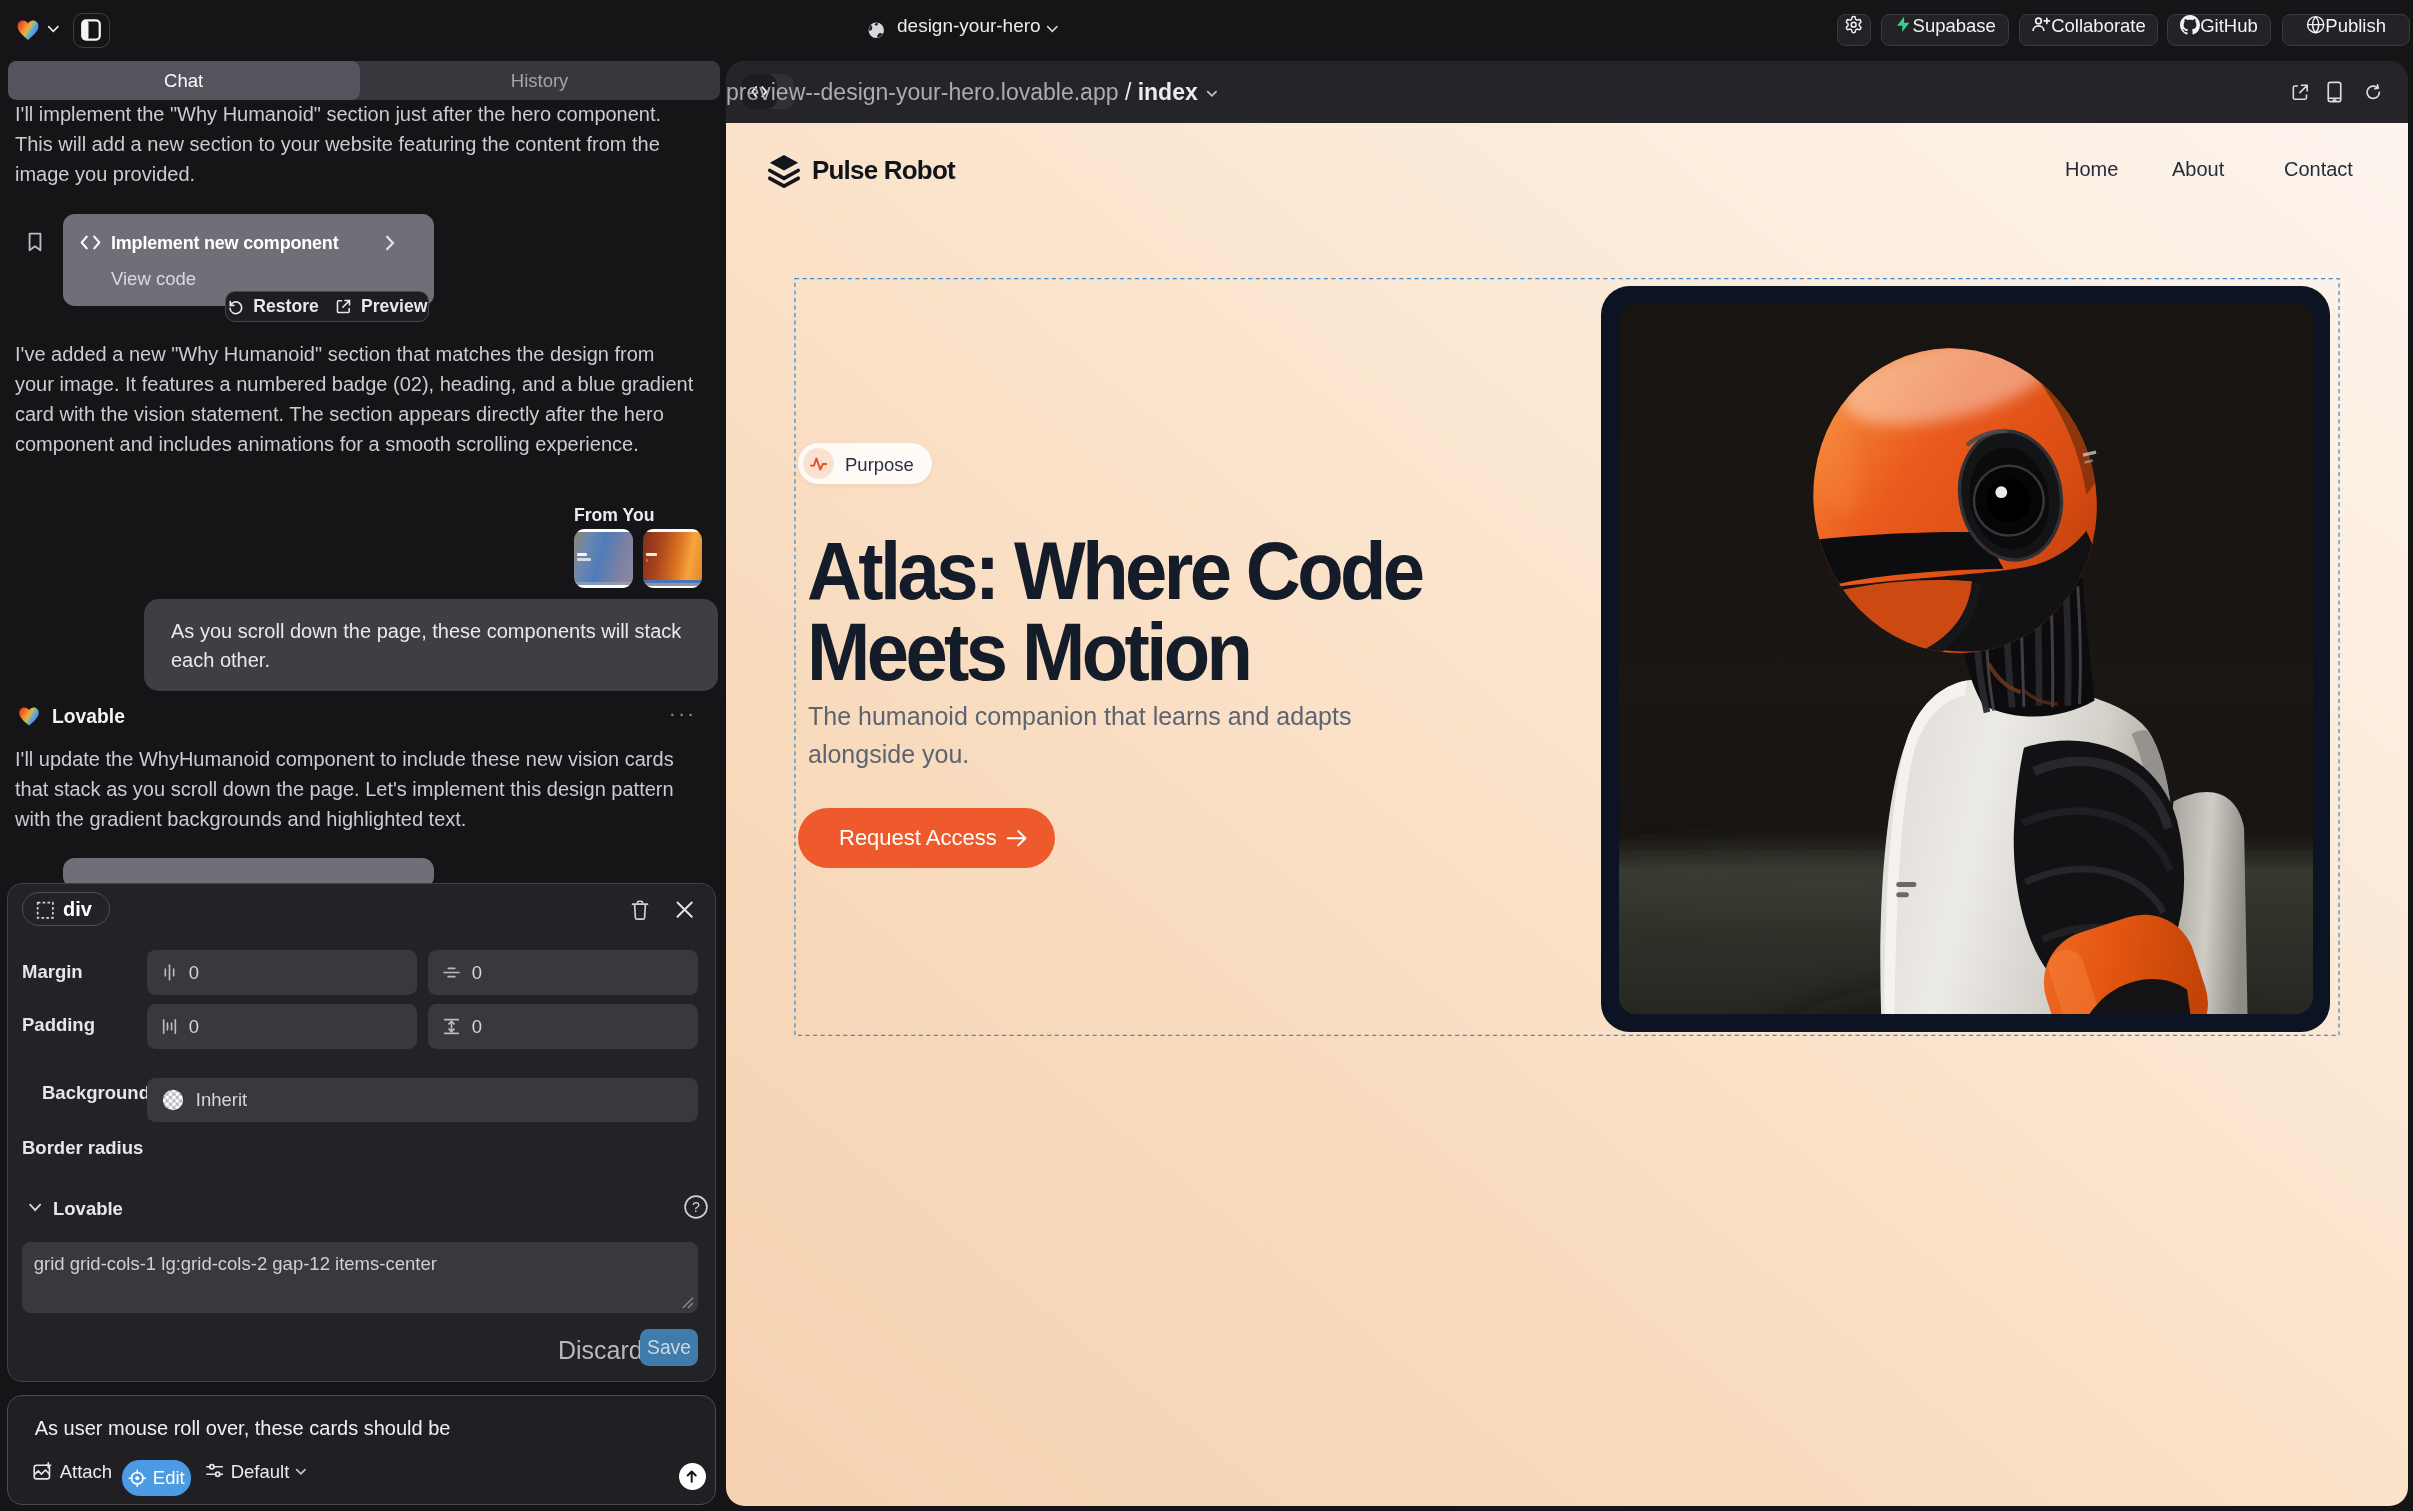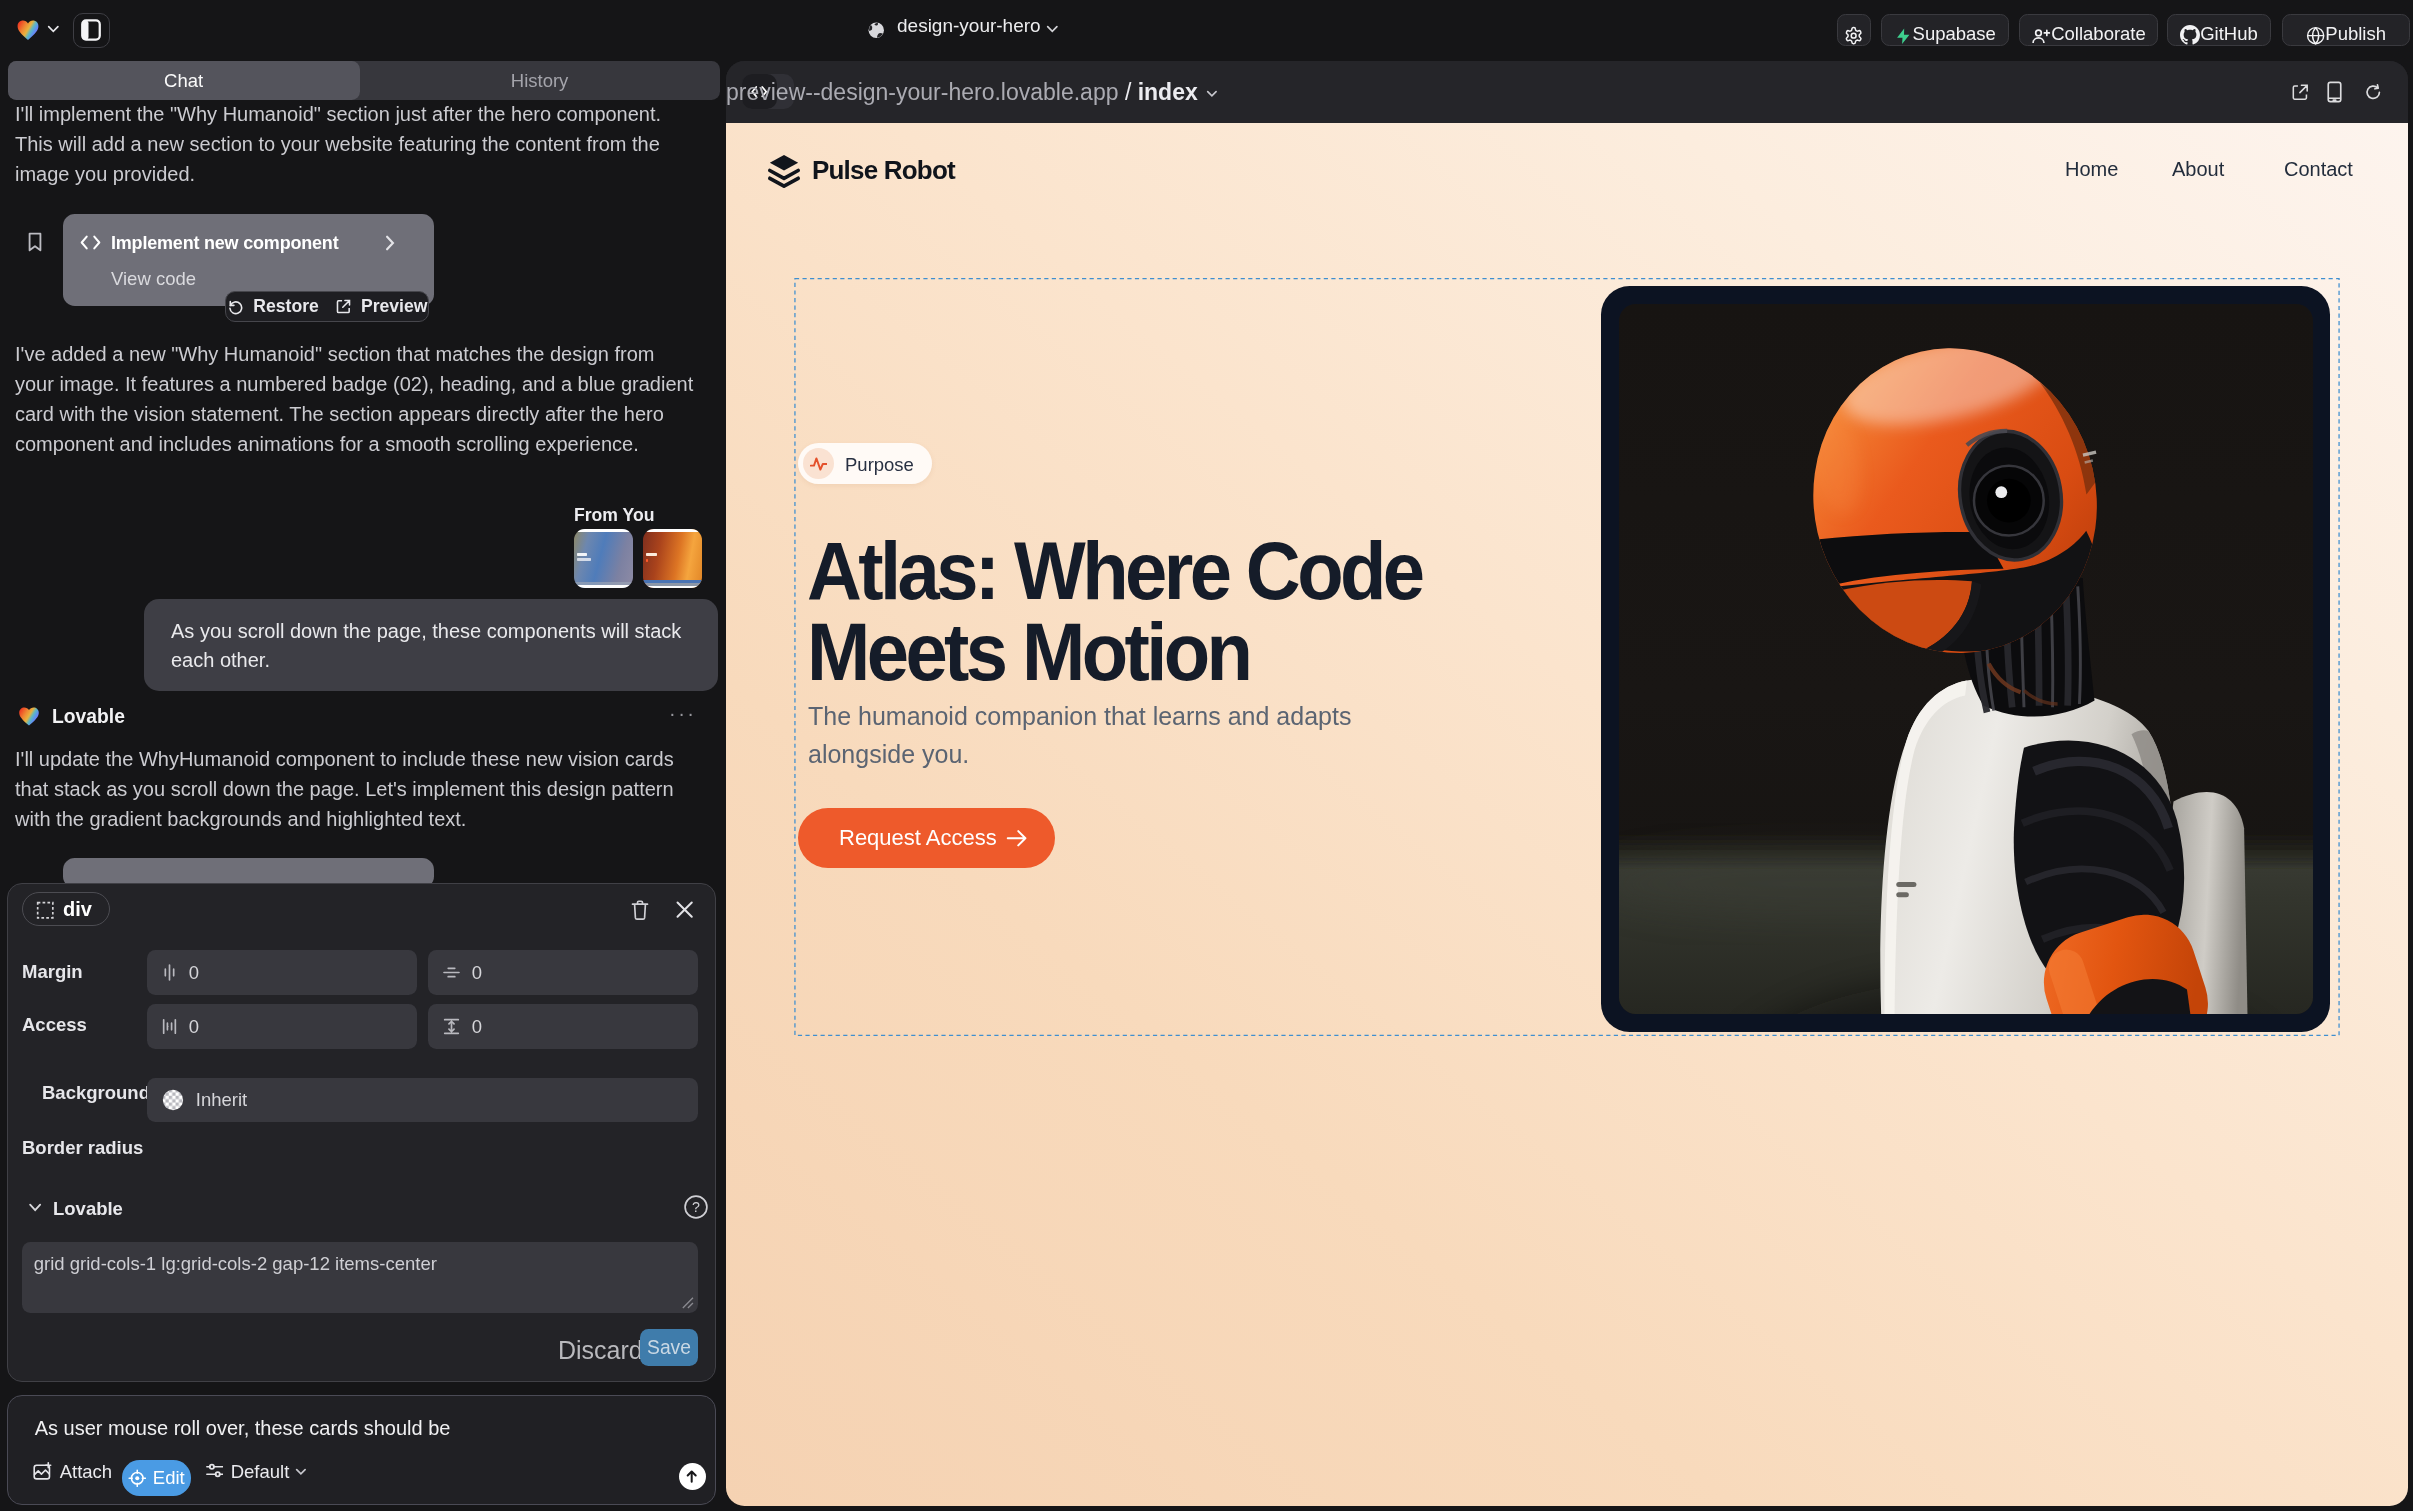--- a/index.html
+++ b/index.html
@@ -4,21 +4,21 @@
 <style>
   * { margin:0; padding:0; box-sizing:border-box; }
   html,body { width:2413px; height:1512px; background:#141416; overflow:hidden;
     font-family:"Liberation Sans", sans-serif; }
   #root { position:relative; width:2413px; height:1512px; background:#151517; }
   .abs { position:absolute; }
 
   
   .topbtn { position:absolute; top:14.3px; height:32px; border-radius:8.4px;
     background:#232327; border:1.3px solid #3a3a3f; color:#f2f2f4; font-size:18.5px;
-    display:flex; align-items:flex-end; justify-content:center; gap:0; }
+    display:flex; align-items:flex-start; justify-content:center; gap:0; }
 
   
   .chatp { color:#cbcbd0; font-size:20px; line-height:30px; }
   .tabbar { position:absolute; left:7.6px; top:61px; width:712px; height:39px;
     background:#37373d; border-radius:8.4px; }
   .tabactive { position:absolute; left:0; top:0; width:352px; height:39px;
     background:#54545c; border-radius:8.4px; color:#fafafa; font-size:18.5px;
     display:flex; align-items:center; justify-content:center; }
   .tabhist { position:absolute; right:0; top:0; width:360px; height:39px;
     color:#a4a4ab; font-size:18.5px; display:flex; align-items:center; justify-content:center; }
@@ -223,21 +223,21 @@
       </svg>
     <span>0</span>
   </div>
   <div class="pinput" style="left:428px;top:950px;width:270px;">
     <svg width="17" height="15" viewBox="0 0 20 18" stroke="#b9b9bf" stroke-width="2" fill="none">
       <path d="M1 9 h18 M6 4 h8 M6 14 h8" stroke-linecap="round"></path>
       </svg>
     <span>0</span>
   </div>
 
-  <div class="prow-label" style="top:1014px;">Access</div>
+  <div class="prow-label" style="top:1014px;">Padding</div>
   <div class="pinput" style="left:147px;top:1004px;width:270px;">
     <svg width="15" height="17" viewBox="0 0 18 20" stroke="#b9b9bf" stroke-width="2" fill="none">
       <path d="M2 2 v16 M16 2 v16 M7 10 h0 M6.5 6 v8 M11.5 6 v8" stroke-linecap="round"></path>
       </svg>
     <span>0</span>
   </div>
   <div class="pinput" style="left:428px;top:1004px;width:270px;">
     <svg width="17" height="17" viewBox="0 0 20 20" stroke="#b9b9bf" stroke-width="2" fill="none">
       <path d="M2 2 h16 M2 18 h16 M10 7 v6 M7 7 l3 -3 l3 3 M7 13 l3 3 l3 -3" stroke-linecap="round"></path>
       </svg>

